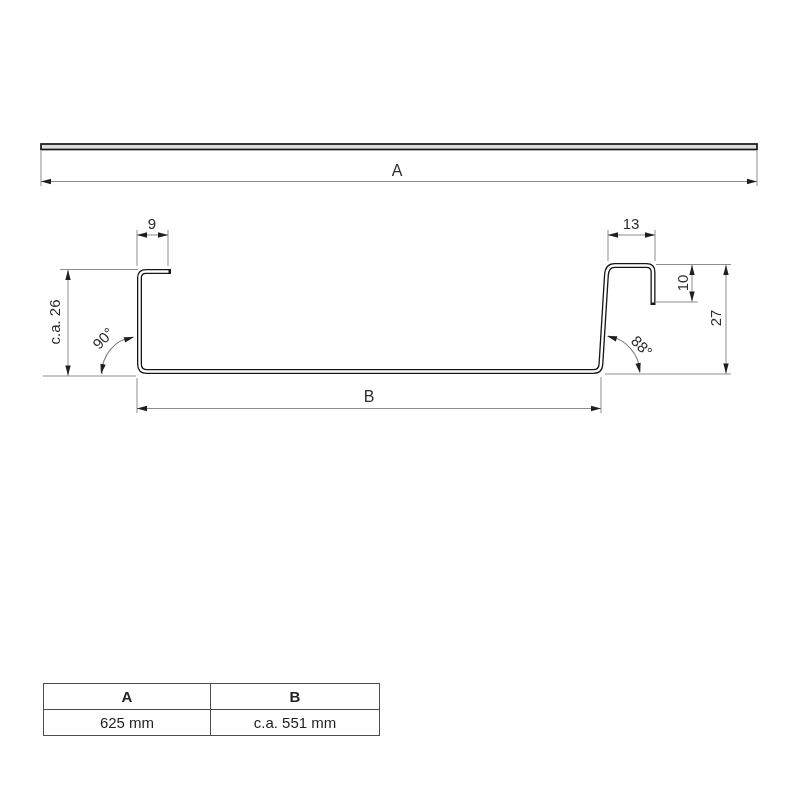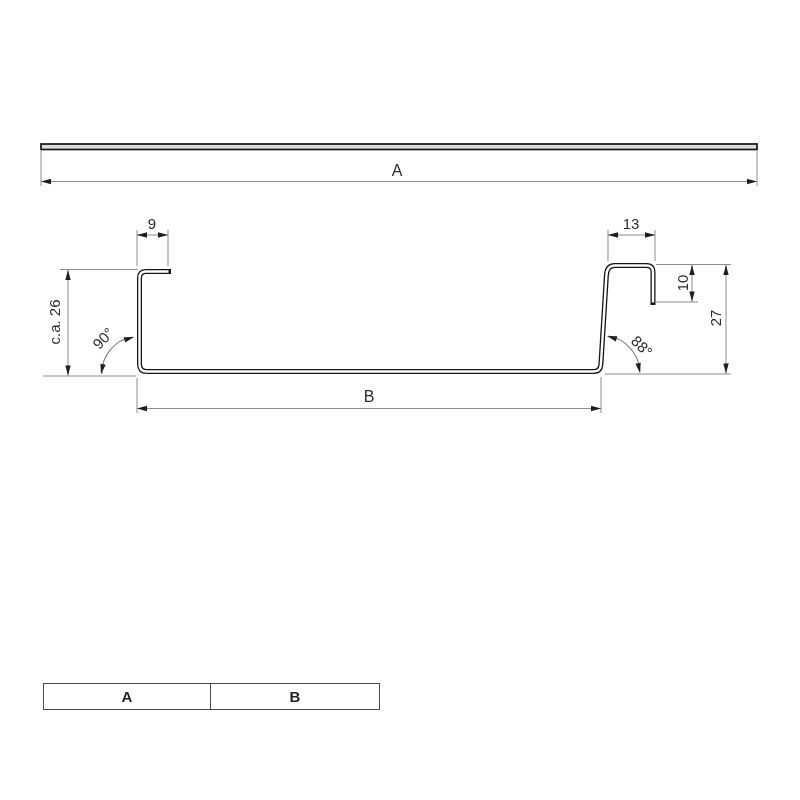--- a/index.html
+++ b/index.html
@@ -130,16 +130,20 @@
   <table id="dims-table">
     <colgroup>
         <col class="c1">
         <col class="c2">
       </colgroup>
     <tbody>
       <tr class="hdr">
         <td>A</td>
         <td>B</td>
       </tr>
+      <tr>
+        <td>625 mm</td>
+        <td>c.a. 551 mm</td>
+      </tr>
     </tbody>
   </table>
 
 </div>
 
 </body></html>

